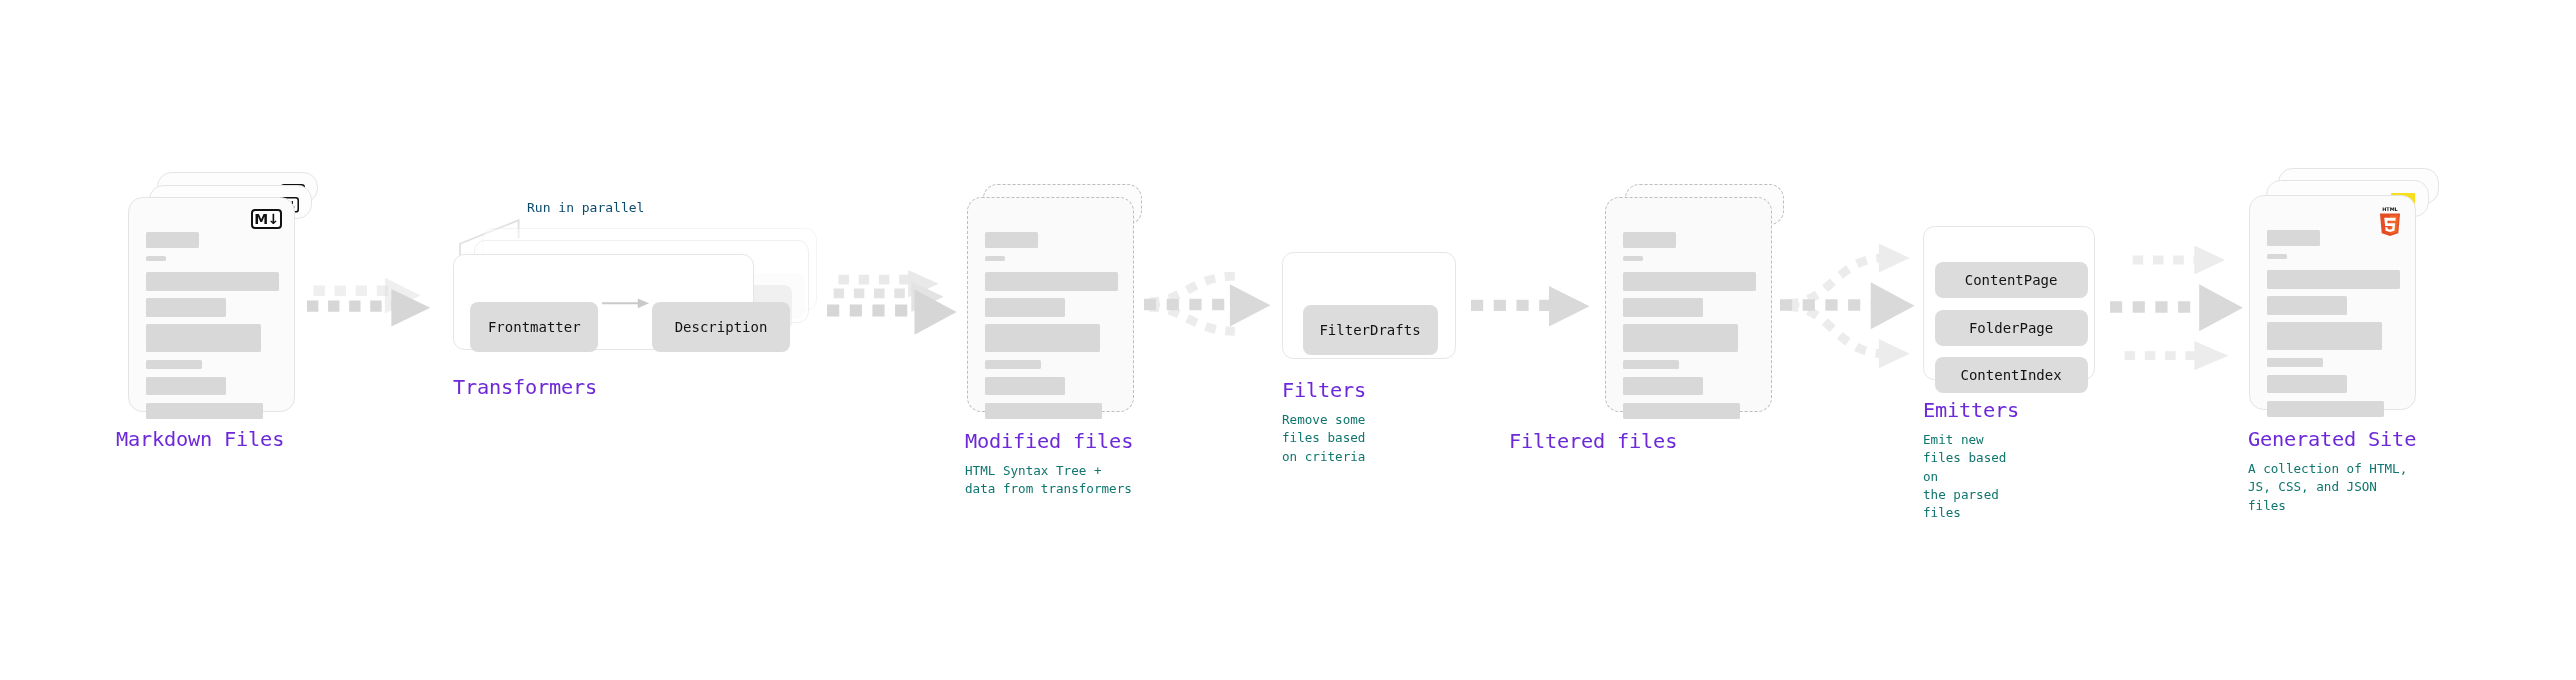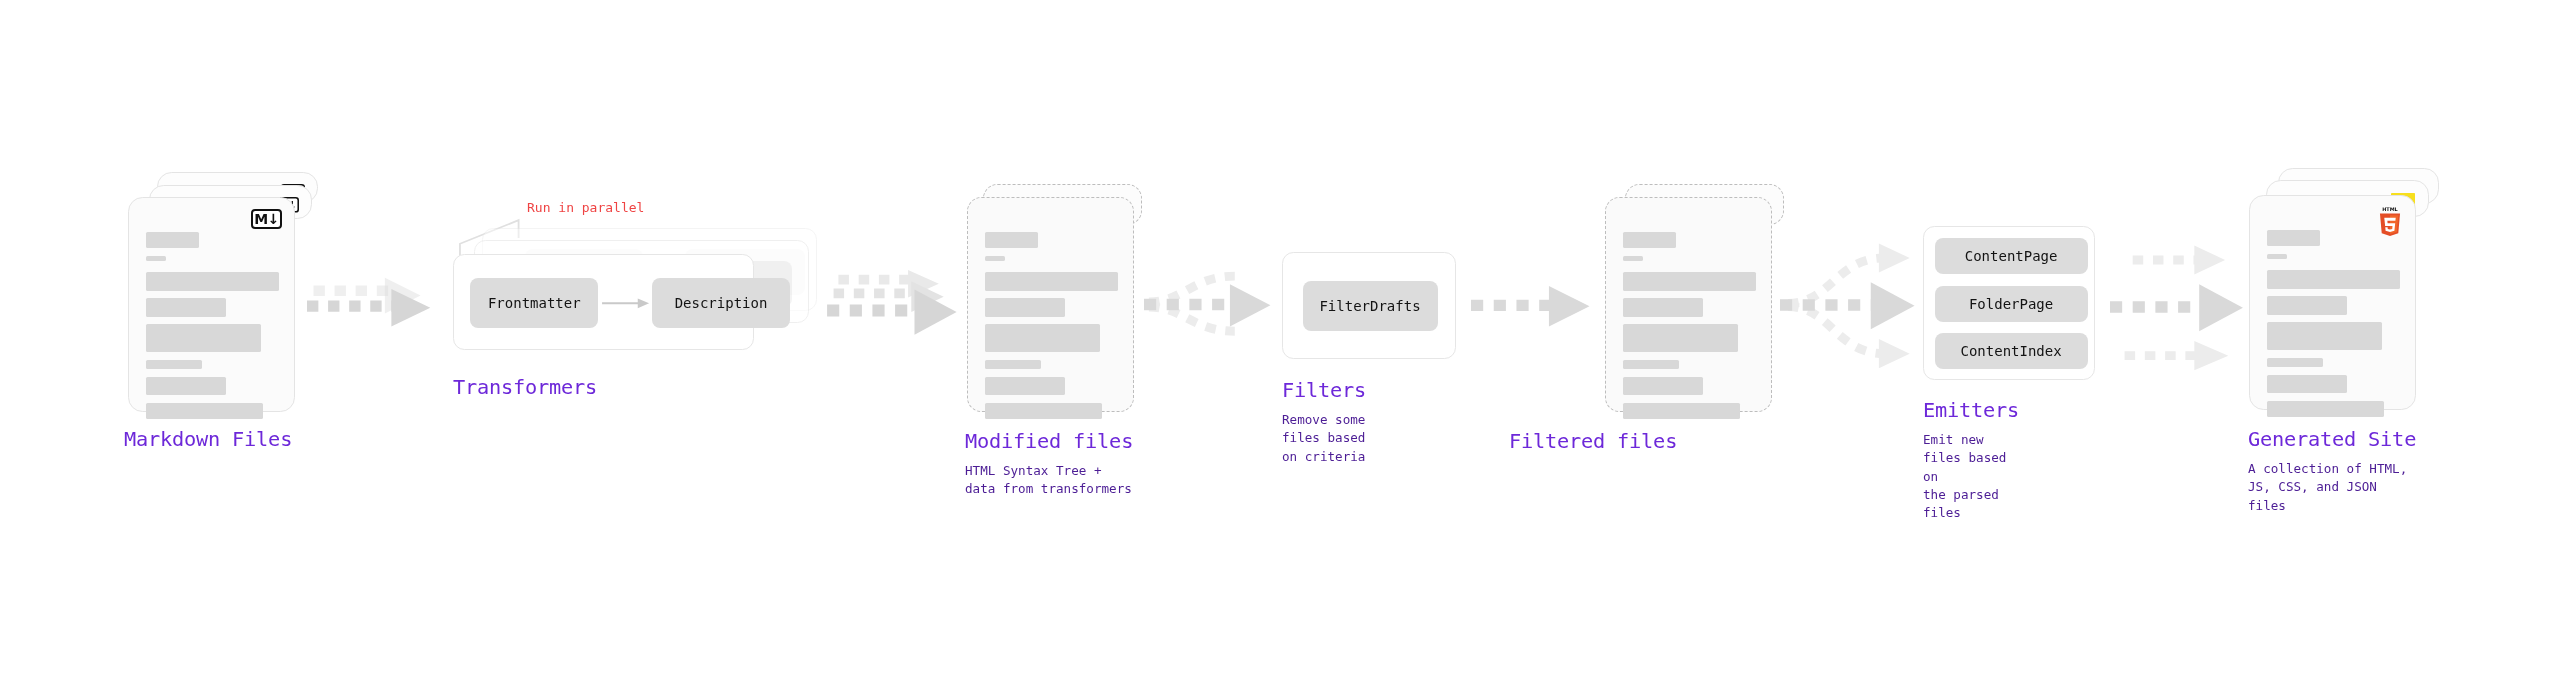--- a/index.html
+++ b/index.html
@@ -52,44 +52,44 @@
                 font-size:4.1px;font-weight:700;color:#fff;letter-spacing:-0.2px;}
   .js-badge   { width: 24.4px; height: 17px; background: #f7df1e; border-radius: 0.8px; }
 
   
   .caption { position: absolute; }
   .cap-title {
     font-size: 20.3px; color: #6d28d9; font-weight: 400;
     letter-spacing: -0.2px; white-space: nowrap;
   }
   .cap-sub {
-    margin-top: 9px; font-size: 12.6px; color: #4c1d95; line-height: 1.45;
+    margin-top: 9px; font-size: 12.6px; color: #0f766e; line-height: 1.45;
     white-space: pre-line;
   }
   .cap-sub .li { padding-left: 11.4px; }
 
   
   .procbox {
     position: absolute;
     border: 1.4px solid #e6e6e6;
     border-radius: 11.4px;
     background: #fff;
   }
   .chip {
     position: absolute;
     background: #dcdcdc;
     border-radius: 8.1px;
     display: flex; align-items: center; justify-content: center;
-    font-size: 14px; color: #131313; white-space: nowrap;
+    font-size: 14px; color: #131313; white-space: nowrap; margin-top: 24px;
   }
 
   
   .parallel-label {
     position: absolute;
-    font-size: 13px; color: #ef4444; white-space: nowrap;
+    font-size: 13px; color: #0c4a6e; white-space: nowrap;
   }
 
   
   svg.arrow { position: absolute; overflow: visible; }
 </style>
 </head>
 <body>
 
 <div id="stage">
 
@@ -106,21 +106,21 @@
         <div class="bar h-title" style="width:53px;"></div>
         <div class="bar h-small" style="width:19.5px;"></div>
         <div class="bar h-line" style="width:100%;height:18.7px;"></div>
         <div class="bar h-line" style="width:60%;height:18.7px;"></div>
         <div class="bar h-line" style="width:86%;height:28.4px;"></div>
         <div class="bar h-line" style="width:42%;height:9.8px;"></div>
         <div class="bar h-line" style="width:60%;height:18.7px;"></div>
         <div class="bar h-line" style="width:88%;height:16.3px;"></div>
       </div>
     </div>
-    <div class="caption" style="left:124px; top:427px;">
+    <div class="caption" style="left:116px; top:427px;">
       <div class="cap-title">Markdown Files</div>
     </div>
   </div>
 
   <svg class="arrow" style="left:307px; top:276px;" width="146" height="57" viewBox="0 0 180 70">
     <g stroke="#dcdcdc" stroke-width="13" stroke-dasharray="14 12" opacity="0.45">
       <line x1="8" y1="18" x2="110" y2="18"></line>
     </g>
     <polygon points="96,2 140,24 96,46" fill="#dcdcdc" opacity="0.45"></polygon>
     <g stroke="#d6d6d6" stroke-width="14" stroke-dasharray="14 12">

